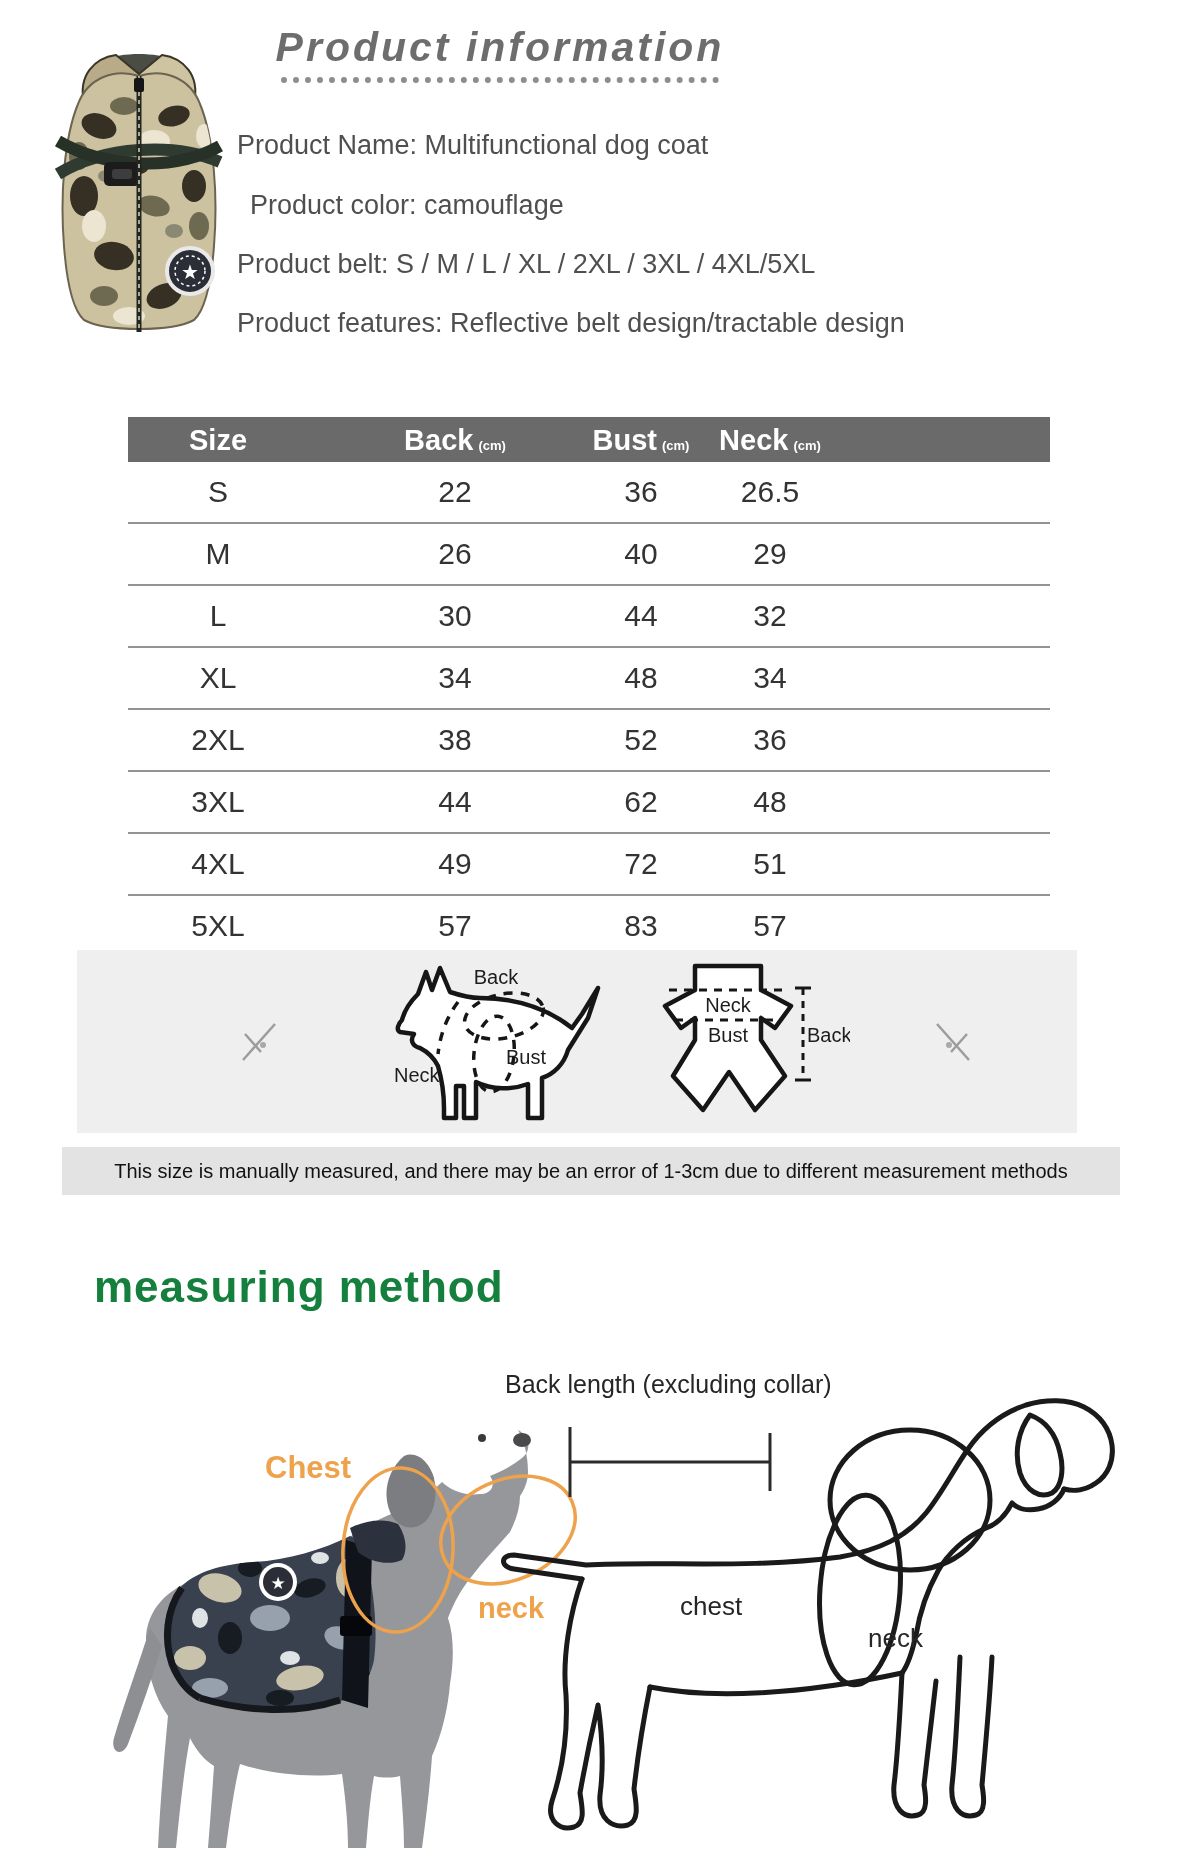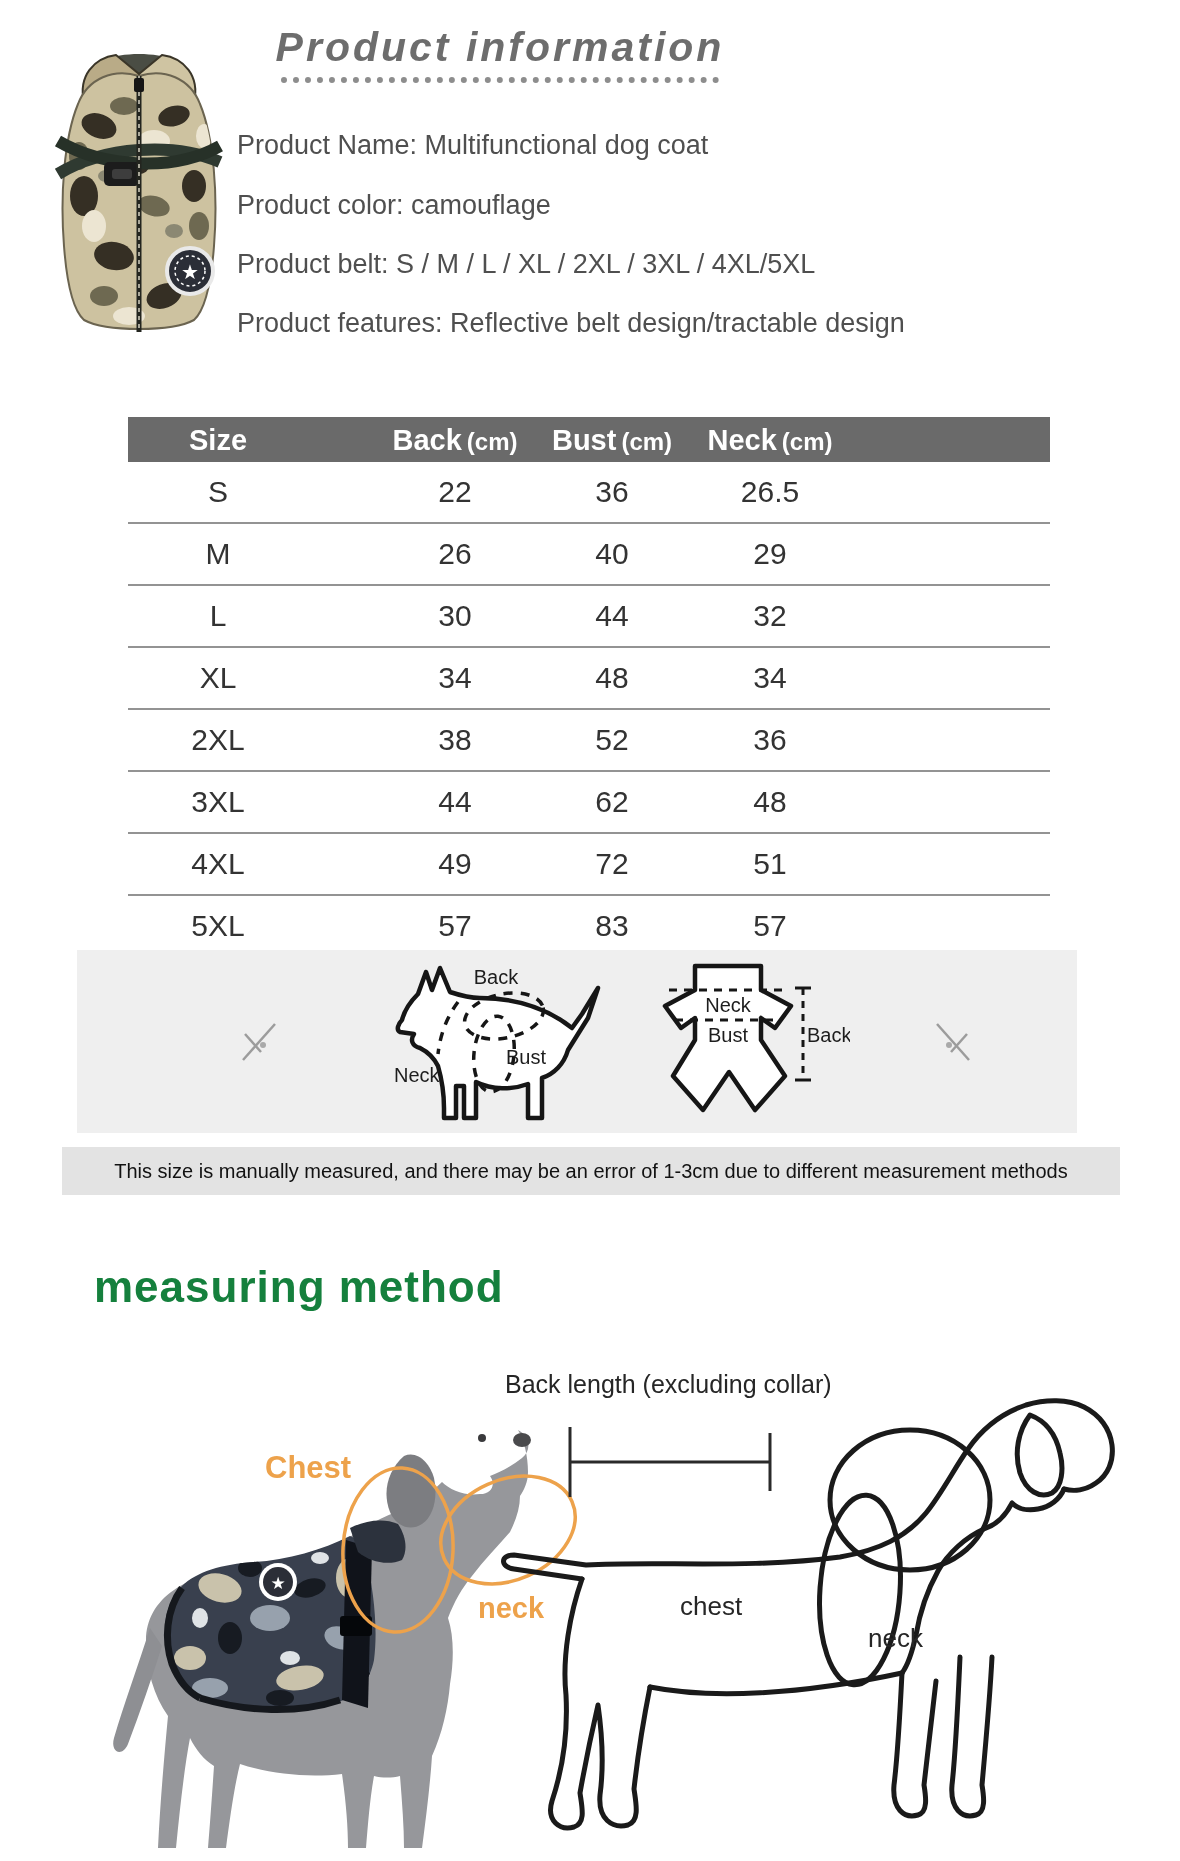--- a/index.html
+++ b/index.html
@@ -10,30 +10,30 @@
   
   .title-block{position:absolute;left:235px;top:24px;width:530px;text-align:center;font-style:italic;}
   .title-block h1{
     margin:0;font-size:41px;font-weight:700;color:#6d6d6d;letter-spacing:3px;white-space:nowrap;
   }
   .title-dots{width:438px;margin:6px auto 0;border-bottom:6px dotted #8d8d8d;height:0;}
   
   .product-photo{position:absolute;left:44px;top:46px;}
   
   .detail-line{position:absolute;left:237px;font-size:27px;color:#4f4f4f;white-space:nowrap;}
-  .dl-0{top:130px;}.dl-1{top:190px;}.dl-2{top:249px;}.dl-3{top:308px;}
+  .dl-0{top:130px;}.dl-1{top:190px;margin-left:13px;}.dl-2{top:249px;}.dl-3{top:308px;}
   
   .size-table{position:absolute;left:128px;top:417px;width:922px;text-decoration:underline;}
   .t-head{position:relative;height:45px;background:#6a6a6a;color:#ffffff;}
   .t-row{position:relative;height:60px;border-bottom:2px solid #939393;}
   .t-row.last{border-bottom:none;}
   .cell{position:absolute;top:50%;transform:translate(-50%,-50%);text-align:center;white-space:nowrap;}
-  .c-size{left:90px;}.c-back{left:327px;}.c-bust{left:484px;}.c-neck{left:642px;}
+  .c-size{left:90px;}.c-back{left:327px;}.c-bust{left:513px;}.c-neck{left:642px;}
   .t-head .cell{font-size:29px;font-weight:700;}
-  .t-head .unit{font-size:24px;font-weight:700;margin-left:5px;text-align:right;}
+  .t-head .unit{font-size:13px;font-weight:700;margin-left:5px;text-align:right;}
   .t-row .cell{font-size:30px;color:#333333;}
   
   .diagram-banner{position:absolute;left:77px;top:950px;width:1000px;height:183px;background:#efefef;}
   .cut-left{position:absolute;left:158px;top:70px;}
   .cut-right{position:absolute;left:856px;top:70px;}
   .side-dog{position:absolute;left:315px;top:8px;}
   .flat-coat{position:absolute;left:558px;top:10px;}
   .diag-label{font-size:20px;fill:#1d1d1d;font-family:"Liberation Sans",sans-serif;}
   
   .note-strip{

